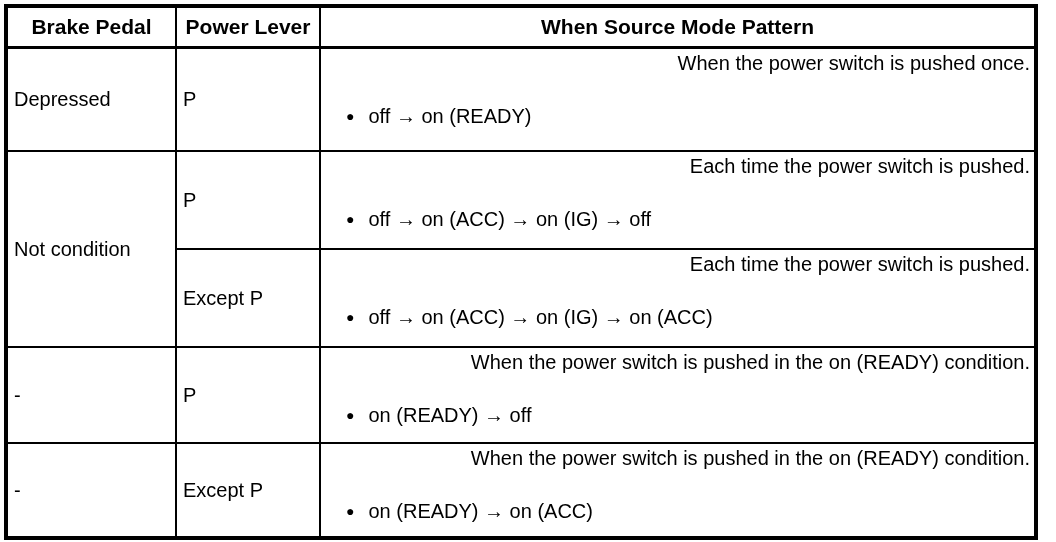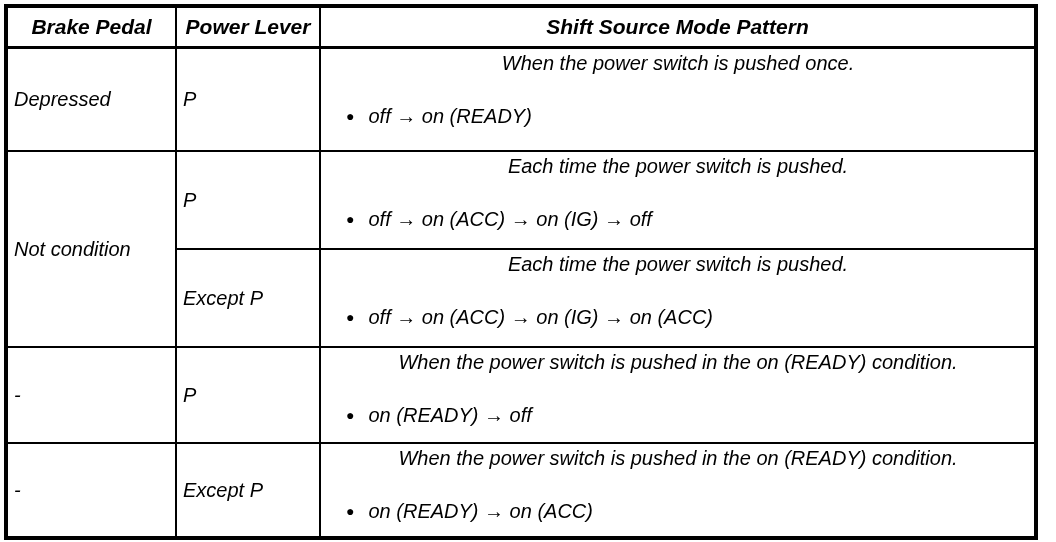--- a/index.html
+++ b/index.html
@@ -19,21 +19,20 @@
   }
   table.mode-table {
     position: absolute;
     left: 4px;
     top: 4px;
     width: 1030px;
     border-collapse: collapse;
     table-layout: fixed;
     border: 4px solid #000000;
     background: #ffffff;
-    font-style: italic;
   }
   col.c1 { width: 170px; }
   col.c2 { width: 144px; }
   col.c3 { width: 716px; }
   th, td {
     border: 2px solid #000000;
     font-size: 20px;
     line-height: 1.1;
     overflow: hidden;
   }
@@ -45,21 +44,21 @@
     border-bottom: 3px solid #000000;
     padding: 2px 4px;
   }
   tbody td.cond {
     vertical-align: middle;
     text-align: left;
     padding: 2px 4px 2px 6px;
   }
   tbody td.pattern {
     vertical-align: top;
-    text-align: center;
+    text-align: right;
     padding: 3px 4px 14px 5px;
   }
   .desc {
     margin-bottom: 31px;
   }
   .bullet-line {
     padding-left: 20px;
     display: flex;
     align-items: center;
   }
@@ -81,21 +80,21 @@
   <table class="mode-table">
     <colgroup>
       <col class="c1">
         <col class="c2">
         <col class="c3">
     </colgroup>
     <thead>
       <tr>
         <th>Brake Pedal</th>
         <th>Power Lever</th>
-        <th>Shift Source Mode Pattern</th>
+        <th>When Source Mode Pattern</th>
       </tr>
     </thead>
     <tbody>
       <tr class="r1">
         <td class="cond">Depressed</td>
         <td class="cond">P</td>
         <td class="pattern">
           <div class="desc">When the power switch is pushed once.</div>
           <div class="bullet-line">
             <span class="bullet">●</span>

